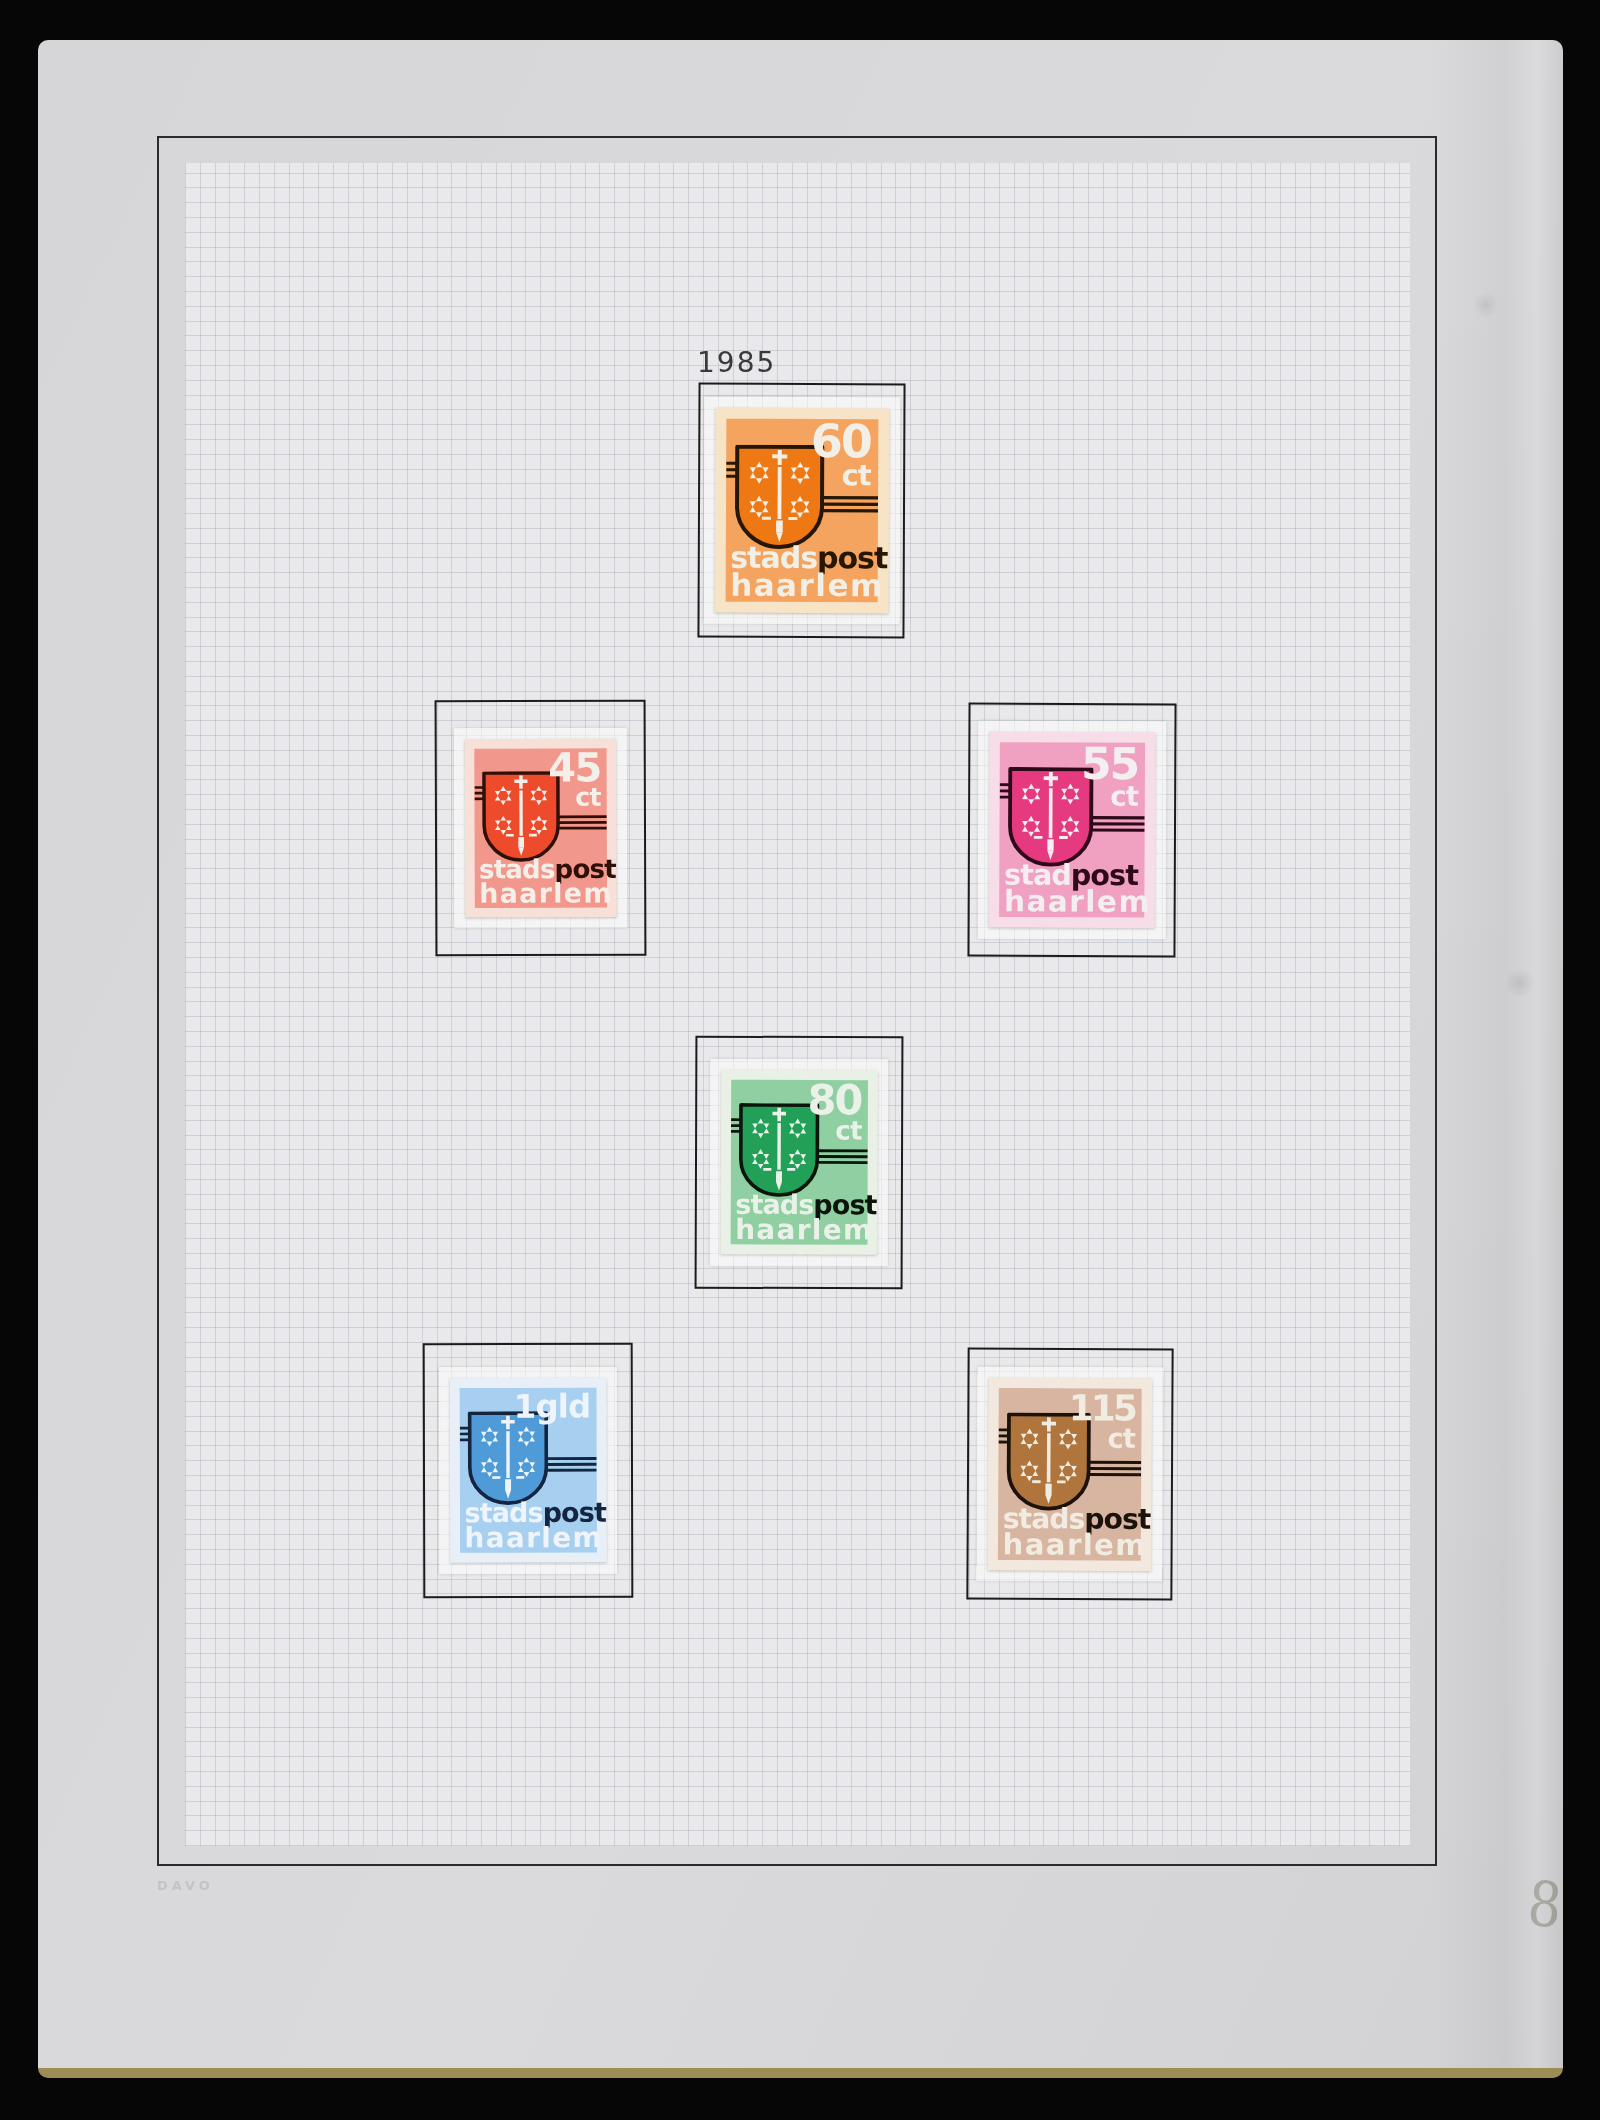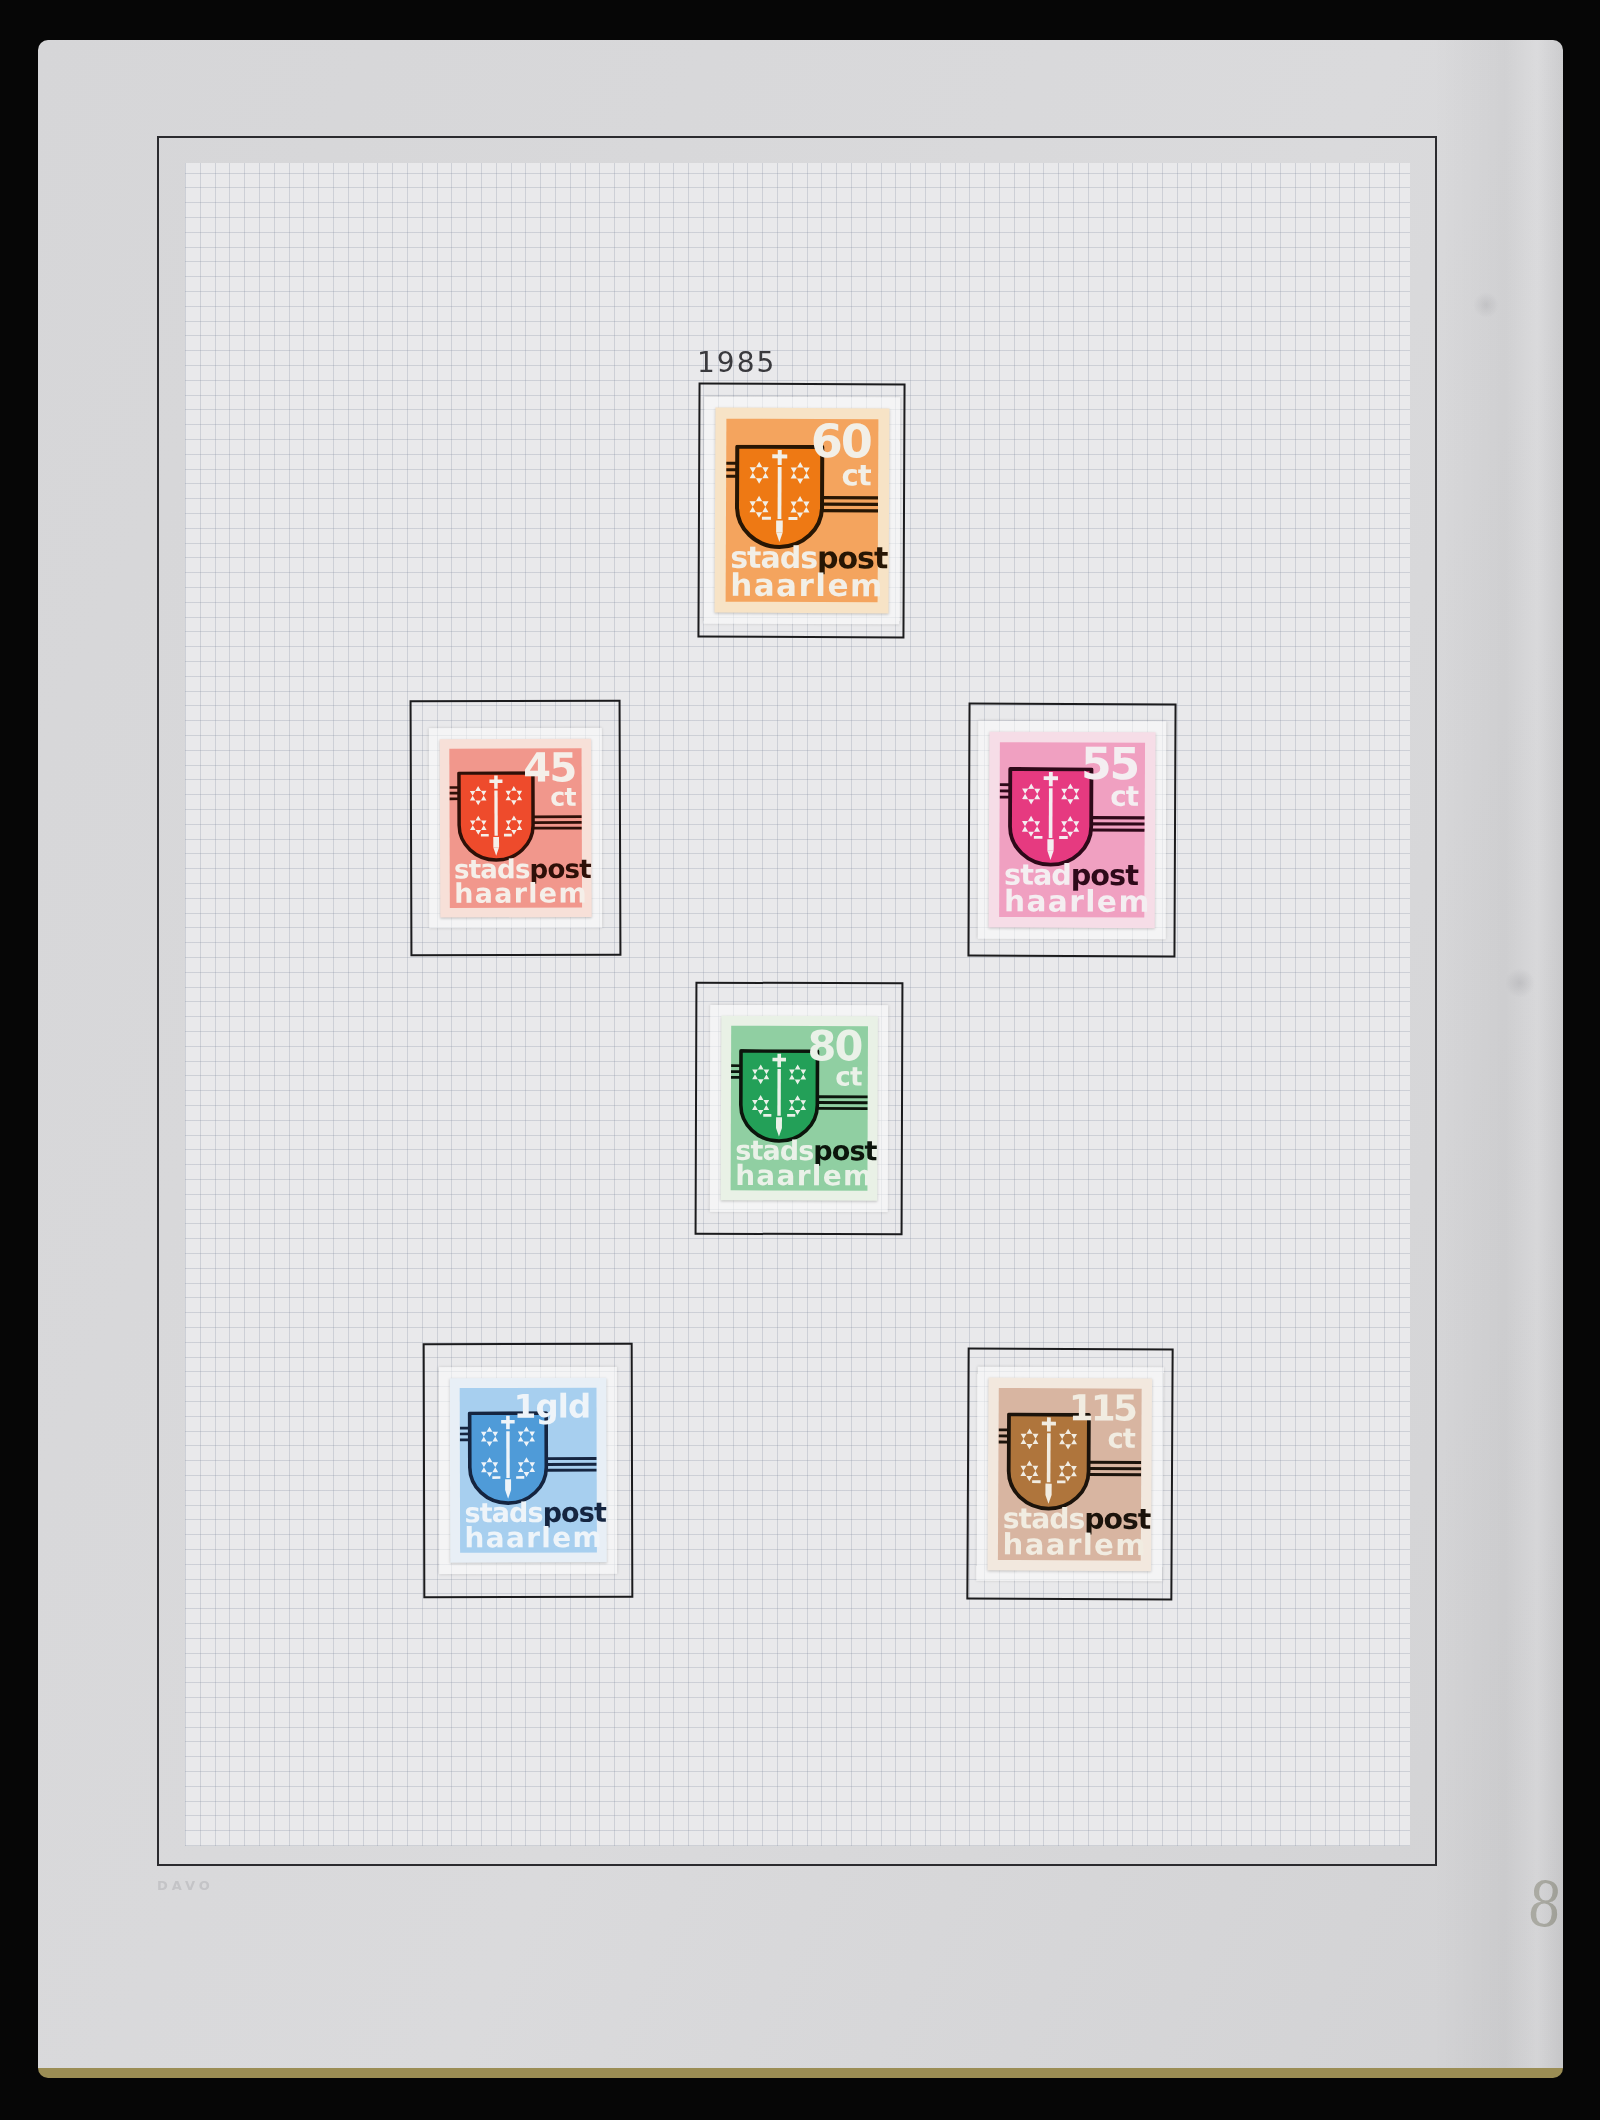--- a/index.html
+++ b/index.html
@@ -34,23 +34,23 @@
   .year{position:absolute;left:659px;top:306px;font-size:28px;letter-spacing:2px;color:#3a3a3e}
   .brand{position:absolute;left:119px;top:1838px;font-size:13px;font-weight:bold;
          letter-spacing:4px;color:#c4c4c7}
   .pagenum{position:absolute;left:1487px;top:1828px;font-family:"DejaVu Serif",serif;
          font-size:62px;color:#a6a69e;transform:rotate(5deg) scaleX(.85)}
 
   
   .sframe{position:absolute;border:2.5px solid #1b1b1d;box-sizing:border-box;
           display:flex;align-items:center;justify-content:center}
   .f1{left:660px;top:343px;width:207px;height:255px;--s:1;transform:rotate(.25deg)}
-  .f2{left:372px;top:660px;width:211px;height:256px;--s:.87;transform:rotate(-.2deg)}
+  .f2{left:397px;top:660px;width:211px;height:256px;--s:.87;transform:rotate(-.2deg)}
   .f3{left:930px;top:663px;width:208px;height:254px;--s:.955;transform:rotate(.25deg)}
-  .f4{left:657px;top:942px;width:208px;height:253px;--s:.9;transform:rotate(.2deg)}
+  .f4{left:657px;top:996px;width:208px;height:253px;--s:.9;transform:rotate(.2deg)}
   .f5{left:385px;top:1303px;width:210px;height:255px;--s:.9;transform:rotate(-.15deg)}
   .f6{left:929px;top:1308px;width:206px;height:252px;--s:.94;transform:rotate(.3deg)}
 
   .mount{background:rgba(253,253,253,.55);padding:11px;box-shadow:0 0 3px rgba(0,0,0,.18)}
   .sscale{width:calc(174px * var(--s));height:calc(205px * var(--s))}
 
   
   .stamp{width:174px;height:205px;transform:scale(var(--s));transform-origin:0 0;
          background:var(--paper,#f5f0e8);padding:11px;box-sizing:border-box;
          box-shadow:0 1px 3px rgba(0,0,0,.22)}

